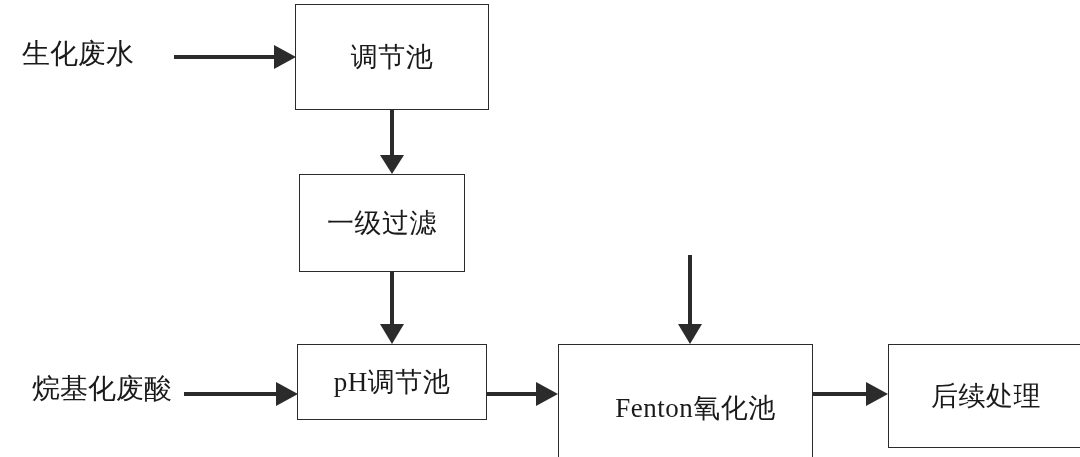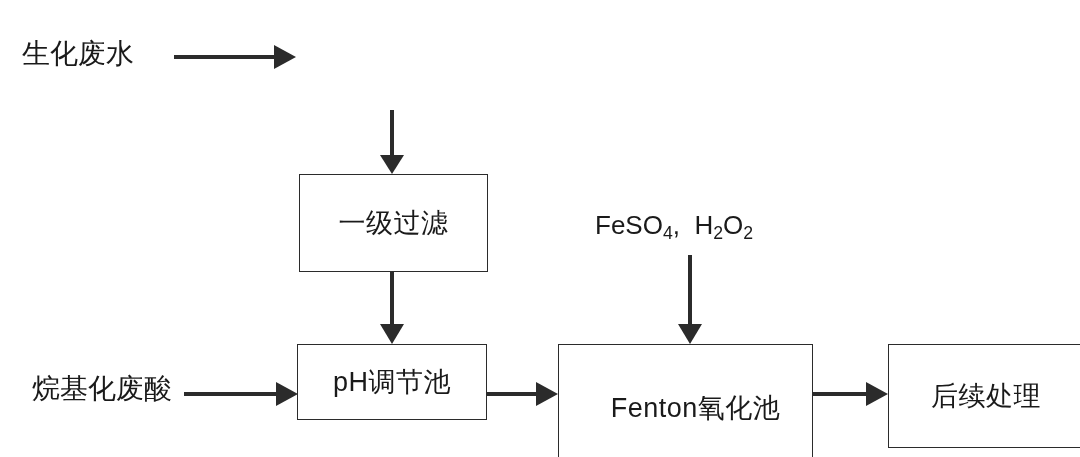--- a/index.html
+++ b/index.html
@@ -5,21 +5,21 @@
   html, body {
     margin: 0;
     padding: 0;
     background: #ffffff;
   }
   #diagram-canvas {
     position: relative;
     width: 1080px;
     height: 457px;
     background: #ffffff;
-    font-family: Liberation Sans, sans-serif;
+    font-family: Liberation Serif, serif;
     color: #1a1a1a;
     overflow: hidden;
   }
   .node-box {
     position: absolute;
     box-sizing: border-box;
     border: 1px solid #2b2b2b;
     background: #ffffff;
     display: flex;
     align-items: center;
@@ -108,26 +108,26 @@
     <g>
       <line class="arrow-line" x1="813" y1="394" x2="870" y2="394"></line>
       <polygon class="arrow-head" points="866,382 888,394 866,406"></polygon>
     </g>
   </svg>
 
   <div class="io-label" style="left:22px; top:40px;">生化废水</div>
 
   <div class="io-label" style="left:5px; top:375px;margin-left:27px;">烷基化废酸</div>
 
-  <div class="reagent-label" style="left:595px; top:212px;">
-    <span>FeSO<sub>4</sub></span><span>,&nbsp;&nbsp;</span><span>H<sub>2</sub>O<sub>2</sub></span>
+
+  <div class="node-box" style="left:295px; top:4px; width:194px; height:106px;">
+    <span class="node-label">调节池</span>
   </div>
 
-
-  <div class="node-box" style="left:299px; top:174px; width:189px; height:98px;">
+  <div class="node-box" style="left:299px; top:174px; width:166px; height:98px;">
     <span class="node-label">一级过滤</span>
   </div>
 
   <div class="node-box" style="left:297px; top:344px; width:190px; height:76px;">
     <span class="node-label">pH调节池</span>
   </div>
 
   <div class="node-box" style="left:558px; top:344px; width:255px; height:128px;padding-left:20px;">
     <span class="node-label">Fenton氧化池</span>
   </div>

